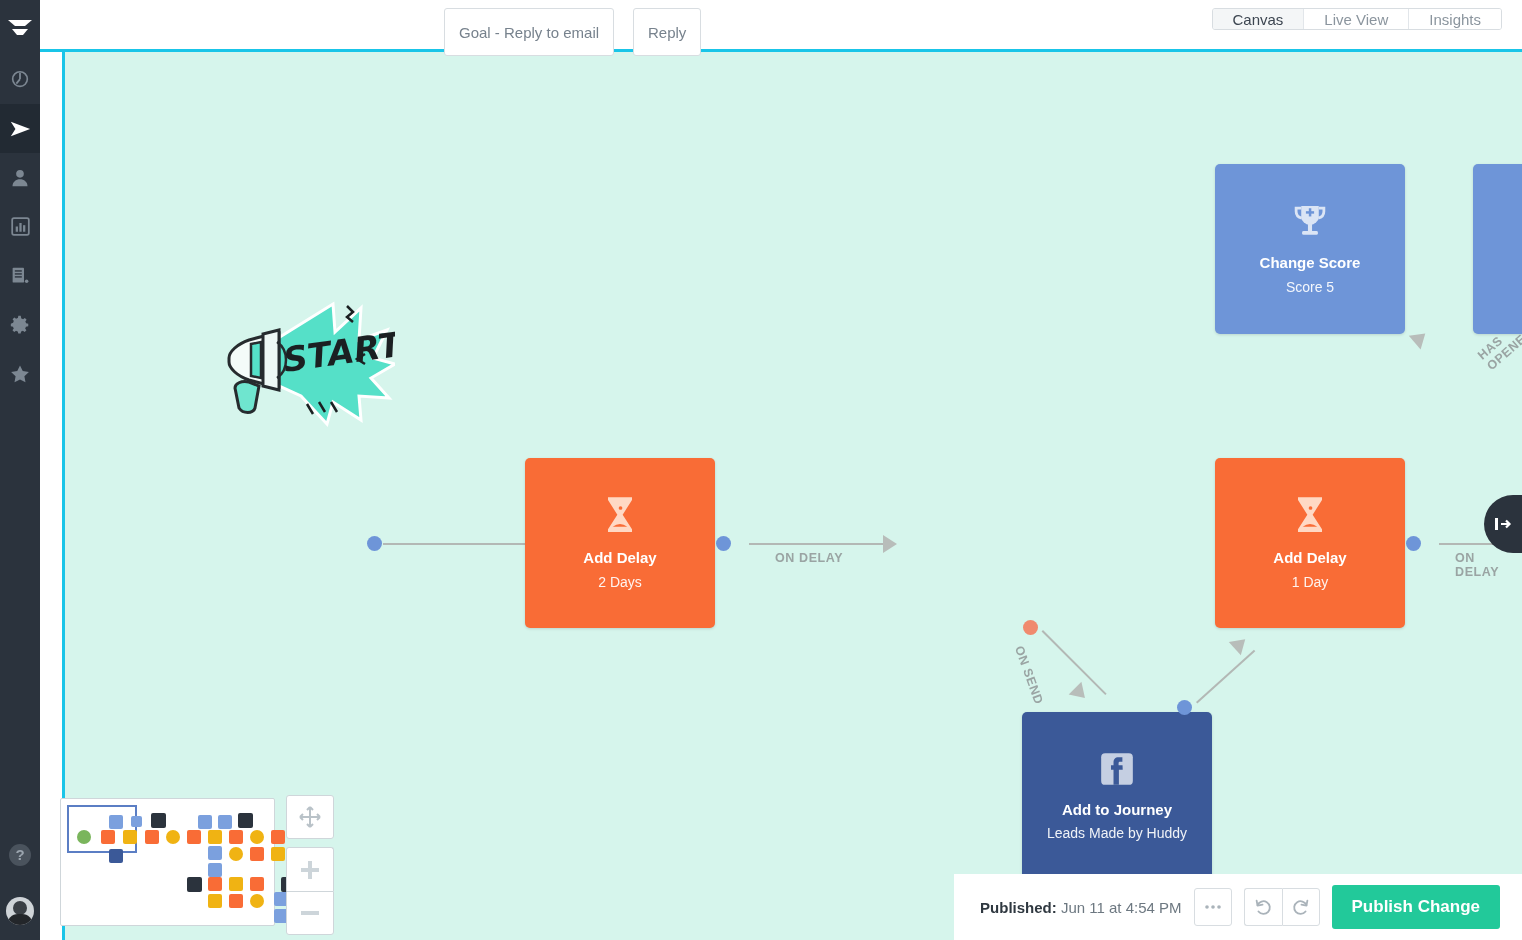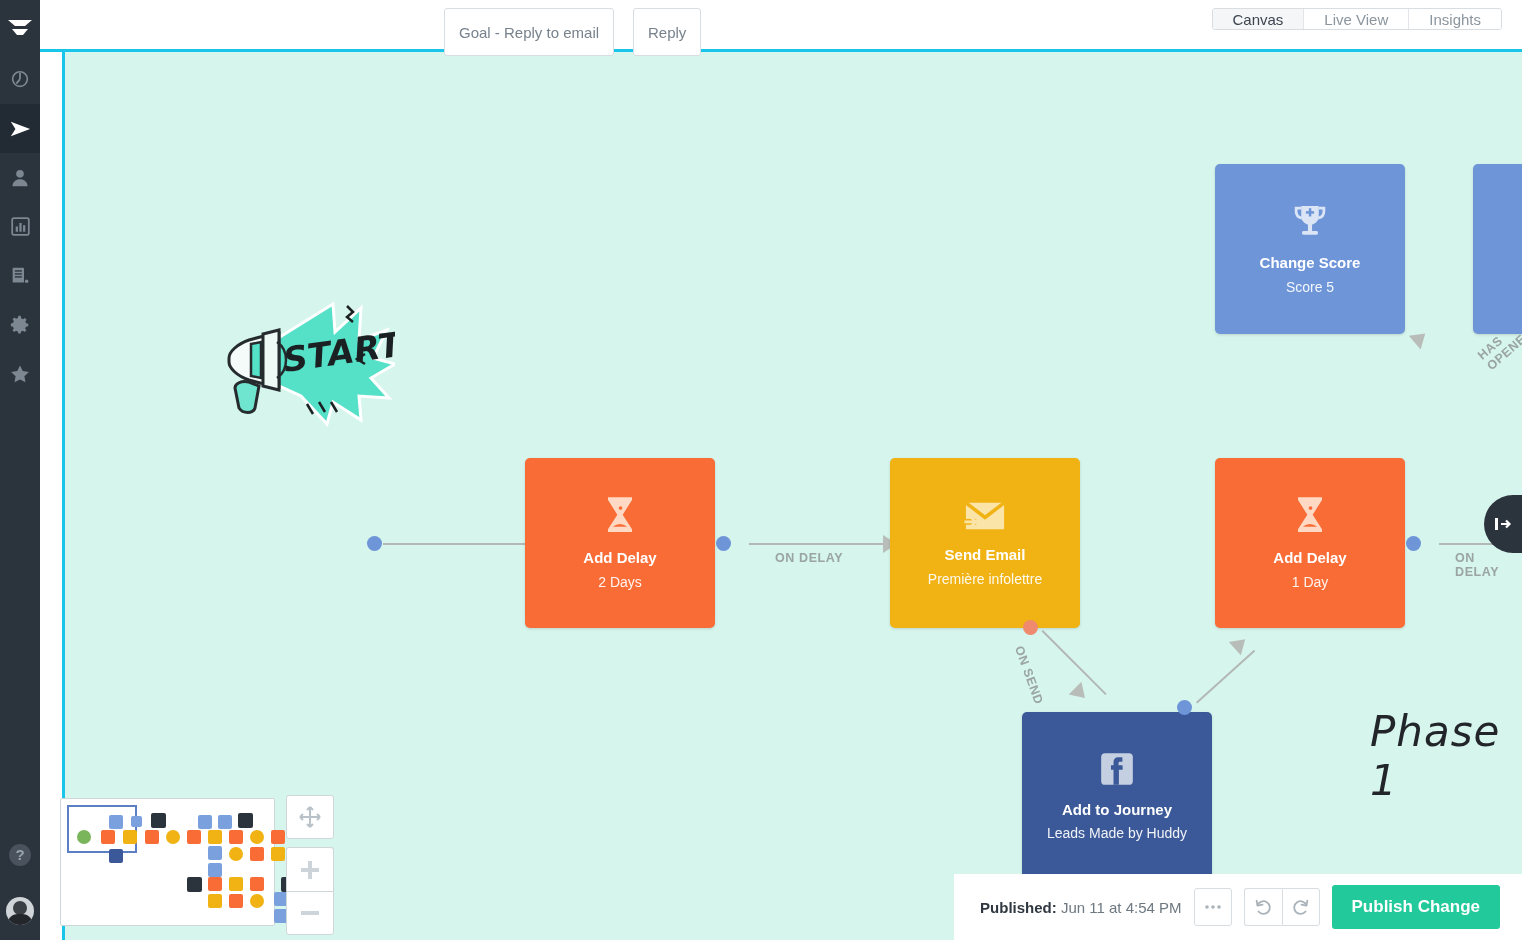--- a/index.html
+++ b/index.html
@@ -356,32 +356,20 @@
             <path d="M3 1 h18 v2 l-7 11 l7 11 v2 h-18 v-2 l7-11 l-7-11 z"></path>
             <path d="M6.5 23 q5.5-4 11 0 z" fill="#f96c36"></path>
             <path d="M11 9 a1.4 1.4 0 102.8 0 a1.4 1.4 0 10-2.8 0" fill="#f96c36"></path>
           </svg>
         </span>
         <span class="n-title">Add Delay</span>
         <span class="n-sub">2 Days</span>
       </div>
       <div class="dot" style="left:651px; top:484px; background:#6e95d8;"></div>
 
-      <div class="node" style="left:825px; top:406px; width:190px; height:170px; background:#f0b313;">
-        <span class="n-icon">
-          <svg width="44" height="34" viewBox="0 0 30 22" fill="#fbe4a8">
-            <path d="M2 2 h26 v18 h-26 z" fill="#fbe4a8"></path>
-            <path d="M2 2 L15 12 L28 2" fill="none" stroke="#f0b313" stroke-width="2.4"></path>
-            <path d="M0 13 h9 v4 h-9 z" fill="#f0b313"></path>
-            <path d="M1 15 h7 M6 12.6 l3 2.4 l-3 2.4" fill="none" stroke="#fbe4a8" stroke-width="1.8"></path>
-          </svg>
-        </span>
-        <span class="n-title">Send Email</span>
-        <span class="n-sub">Première infolettre</span>
-      </div>
       <div class="dot" style="left:958px; top:568px; background:#f08a6e;"></div>
 
       <div class="node" style="left:957px; top:660px; width:190px; height:167px; background:#3b5998;">
         <span class="n-icon">
           <svg width="38" height="38" viewBox="0 0 24 24">
             <rect x="2" y="2" width="20" height="20" rx="2.5" fill="#c5cfe2"></rect>
             <path d="M15.6 12.4h-2.4V22h-3.4v-9.6H8.2V9.6h1.6V7.9c0-2 .9-3.3 3.3-3.3h2.3v2.8h-1.4c-.9 0-1 .4-1 1v1.2h2.5z" fill="#3b5998"></path>
           </svg>
         </span>
         <span class="n-title">Add to Journey</span>
@@ -416,21 +404,20 @@
         </span>
         <span class="n-title">Change Score</span>
         <span class="n-sub">Score  5</span>
       </div>
 
       <div class="node" style="left:1408px; top:112px; width:190px; height:170px; background:#6e95d8;">
         
         
       </div>
 
-      <div class="phase-label" style="left:1305px; top:655px;">Phase 1</div>
     </div>
 
     <div class="panel-toggle">
       <svg width="22" height="20" viewBox="0 0 22 20">
         <rect x="3" y="4" width="3" height="12" fill="#fff"></rect>
         <path d="M9 10 h8 M14 6.5 l3.5 3.5 l-3.5 3.5" fill="none" stroke="#fff" stroke-width="2.2"></path>
       </svg>
     </div>
   </div>
 

